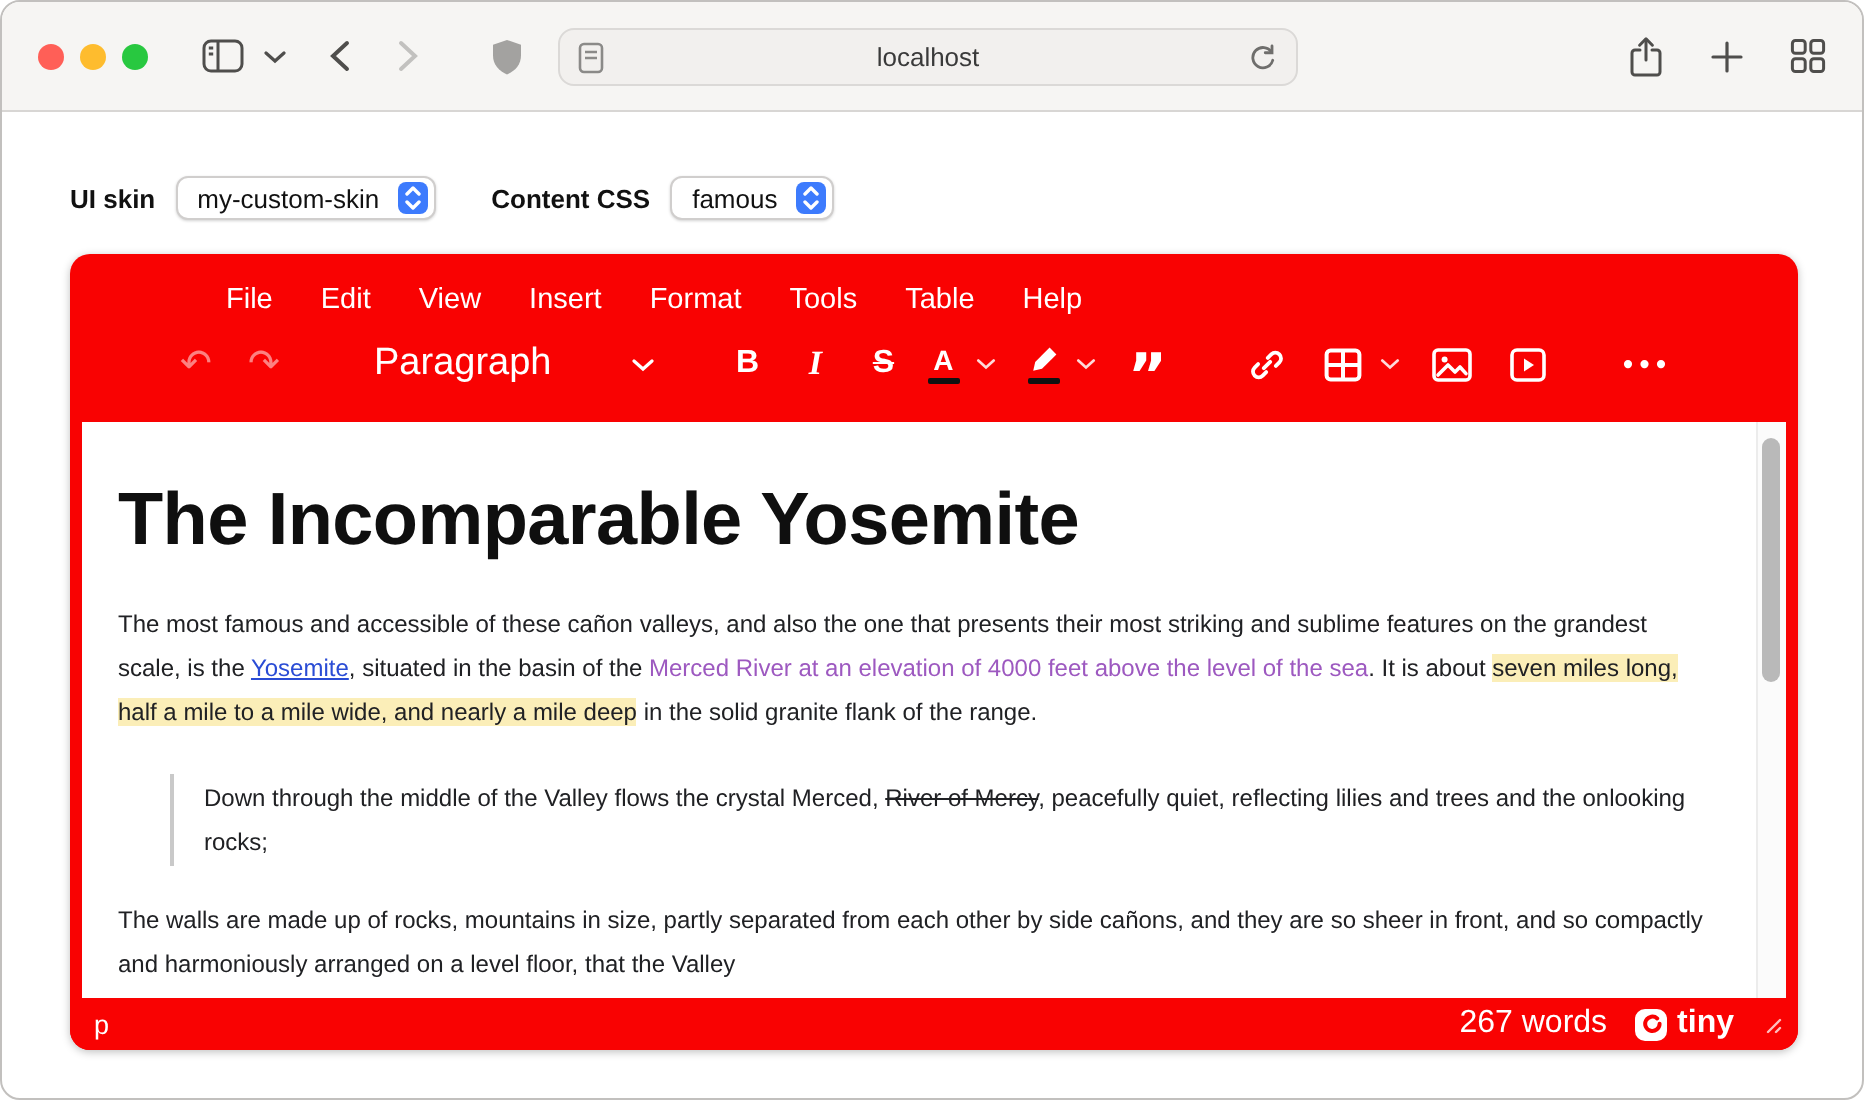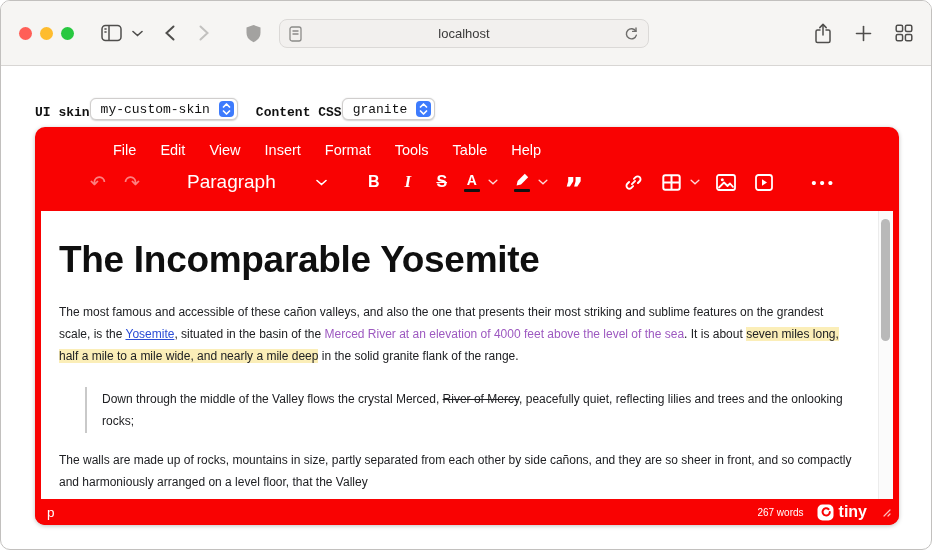--- a/index.html
+++ b/index.html
@@ -4,39 +4,39 @@
 <style>
   html,body{margin:0;padding:0;width:932px;height:550px;background:#fff;
     font-family:"Liberation Sans",sans-serif;}
   *{box-sizing:border-box;}
   button{background:none;border:0;padding:0;margin:0;font-family:inherit;cursor:pointer;}
 
   .window{width:932px;height:550px;border:1px solid #c2c0be;border-radius:10px;
     overflow:hidden;background:#fff;position:relative;}
 
   
-  .titlebar{height:65px;background:#f6f5f3;border-bottom:1px solid #d8d6d4;
+  .titlebar{height:55px;background:#f6f5f3;border-bottom:1px solid #d8d6d4;
     display:flex;align-items:center;padding:0 18px;justify-content:flex-end;}
   .lights{display:flex;gap:8px;}
   .light{width:13px;height:13px;border-radius:50%;}
   .light.red{background:#ff5f57;}
   .light.yellow{background:#febc2e;}
   .light.green{background:#28c840;}
   .nav-ic{display:inline-flex;align-items:center;justify-content:center;color:#4f4e4c;}
   .nav-ic svg{display:block;}
   .dim{color:#c2c1bf;}
   .addr{position:relative;height:29px;width:370px;margin-left:17px;border-radius:8px;
     background:#f2f0ee;border:1px solid #dbd9d7;display:flex;align-items:center;justify-content:center;}
   .addr .url{font-size:13px;color:#3a3a3a;}
   .addr .proxy{position:absolute;left:9px;top:6px;color:#8b8a88;}
   .addr .reload{position:absolute;right:9px;top:6px;color:#6f6e6c;}
   .right-ics{margin-left:auto;display:flex;align-items:center;gap:23px;color:#4f4e4c;}
 
   
-  .controls{display:flex;align-items:flex-end;margin:32px 0 0 34px;font-family:Liberation Mono, monospace;}
+  .controls{display:flex;align-items:center;margin:32px 0 0 34px;gap:10px;}
   .ctl-label{font-size:13px;font-weight:bold;color:#111;}
   .ctl-label.second{margin-left:18px;}
   .mac-select{display:inline-flex;align-items:center;gap:9px;height:22px;
     padding:0 3px 0 10px;background:#fff;border:1px solid #d0cecd;border-radius:6px;
     box-shadow:0 .5px 1.5px rgba(0,0,0,.18);font-size:13px;color:#111;cursor:default;}
   .stepper{width:15px;height:16px;border-radius:4px;background:var(--sel-accent,#3d7bfd);
     display:inline-flex;align-items:center;justify-content:center;}
 
   
   .editor{position:absolute;left:34px;top:126px;width:864px;height:398px;
@@ -76,21 +76,21 @@
   .seg-highlight{background:var(--hl,#fbeeb8);}
   .seg-strike{text-decoration:line-through;}
   .sbar{position:absolute;top:0;right:0;bottom:0;width:15px;background:#fbfbfb;border-left:1px solid #ececec;}
   .sthumb{position:absolute;top:8px;left:2px;width:9px;height:122px;border-radius:5px;background:#b9b9b9;}
 
   
   .statusbar{position:absolute;left:0;right:0;bottom:0;height:26px;background:var(--red,#f90202);
     border-radius:0 0 10px 10px;display:flex;align-items:center;padding:0 8px 0 12px;color:#fff;}
   .elpath{font-size:13.5px;color:#fff;}
   .sb-right{margin-left:auto;display:flex;align-items:center;gap:13px;}
-  .wordcount{font-size:10px;color:#fff;}
+  .wordcount{font-size:16px;color:#fff;}
   .brand{display:flex;align-items:center;gap:5px;}
   .brand-name{font-size:16px;font-weight:bold;color:#fff;}
   .resize{margin-left:2px;display:inline-flex;}
 </style>
 </head>
 <body>
 
 <div class="window">
 
   <div class="titlebar">
@@ -174,21 +174,21 @@
       <span>my-custom-skin</span>
       <span class="stepper">
         <svg width="9" height="12" viewBox="0 0 9 12" fill="none" stroke="#fff" stroke-width="1.7" stroke-linecap="round" stroke-linejoin="round">
           <polyline points="1.5,4 4.5,1 7.5,4"></polyline>
             <polyline points="1.5,8 4.5,11 7.5,8"></polyline>
         </svg>
       </span>
     </div>
     <span class="ctl-label second">Content CSS</span>
     <div class="mac-select">
-      <span>granite</span>
+      <span>famous</span>
       <span class="stepper">
         <svg width="9" height="12" viewBox="0 0 9 12" fill="none" stroke="#fff" stroke-width="1.7" stroke-linecap="round" stroke-linejoin="round">
           <polyline points="1.5,4 4.5,1 7.5,4"></polyline>
             <polyline points="1.5,8 4.5,11 7.5,8"></polyline>
         </svg>
       </span>
     </div>
   </div>
 
   <div class="editor">

